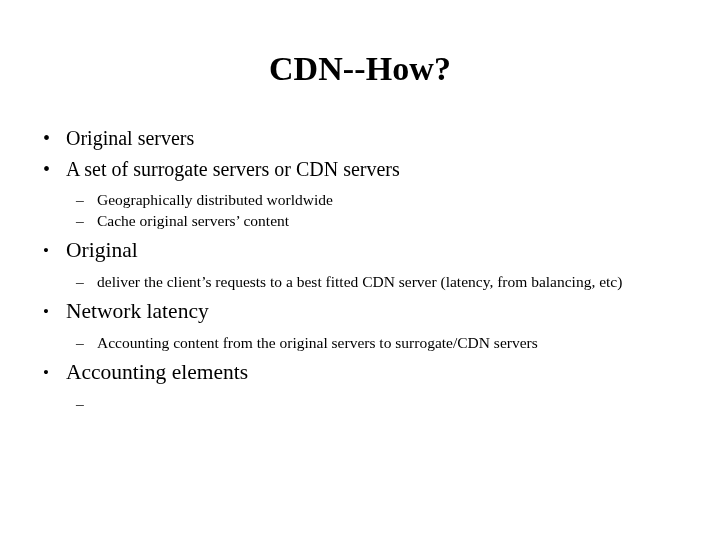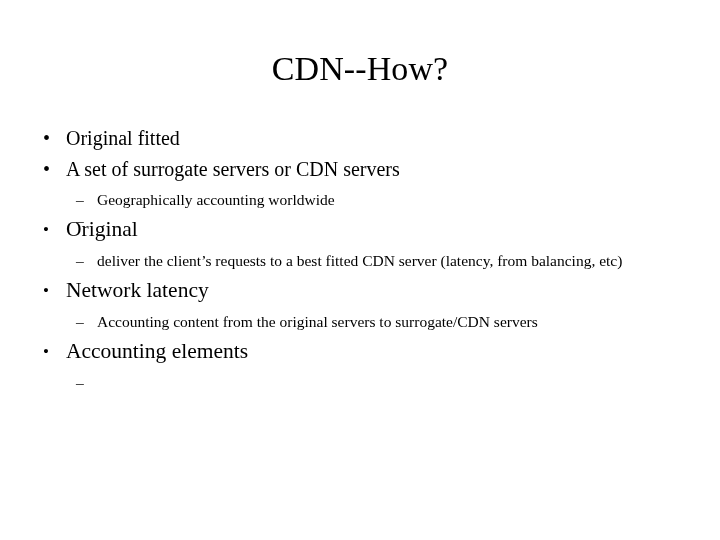--- a/index.html
+++ b/index.html
@@ -24,21 +24,21 @@
 
   
   .slide-title {
     position: absolute;
     left: 0;
     top: 49px;
     width: 720px;
     text-align: center;
     font-size: 34px;
     line-height: 40px;
-    font-weight: normal;
+    font-weight: bold;
     letter-spacing: 0.1px;
     white-space: nowrap;
   }
 
   
   .slide-body {
     position: absolute;
     left: 30px;
     top: 125px;
     width: 660px;
@@ -102,39 +102,40 @@
 <body>
 
 <div class="slide">
 
   <div class="slide-title">CDN--How?</div>
 
   <div class="slide-body">
 
     <div class="lvl1">
       <span class="marker">•</span>
-      <span class="text">Original fitted</span>
+      <span class="text">Original servers</span>
     </div>
 
     <div class="sp-b1"></div>
 
     <div class="lvl1">
       <span class="marker">•</span>
       <span class="text">A set of surrogate servers or CDN servers</span>
     </div>
 
     <div class="sp-b2"></div>
 
     <div class="lvl2">
       <span class="marker">–</span>
-      <span class="text">Geographically accounting worldwide</span>
+      <span class="text">Geographically distributed worldwide</span>
     </div>
 
     <div class="lvl2">
       <span class="marker">–</span>
+      <span class="text">Cache original servers’ content</span>
     </div>
 
     <div class="sp-b3"></div>
 
     <div class="lvl1 big">
       <span class="marker">•</span>
       <span class="text">Original</span>
     </div>
 
     <div class="sp-b4"></div>

